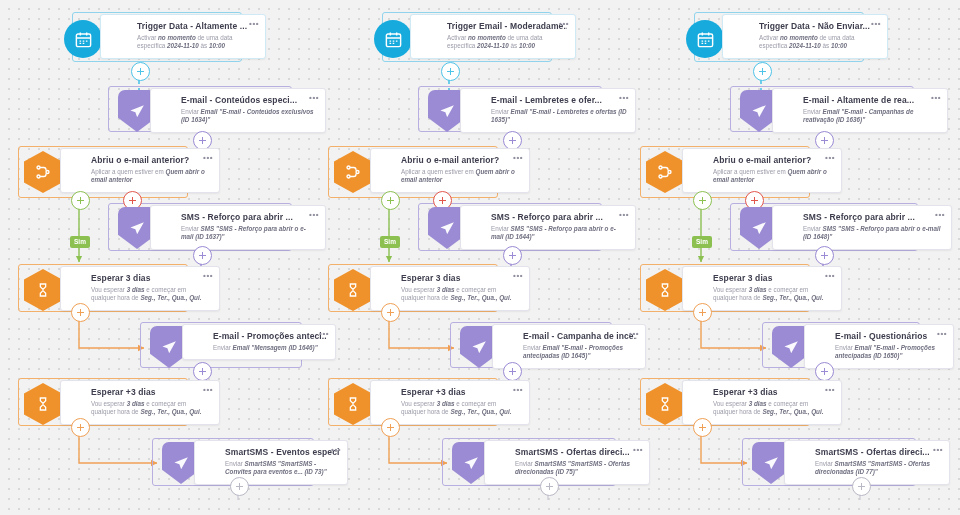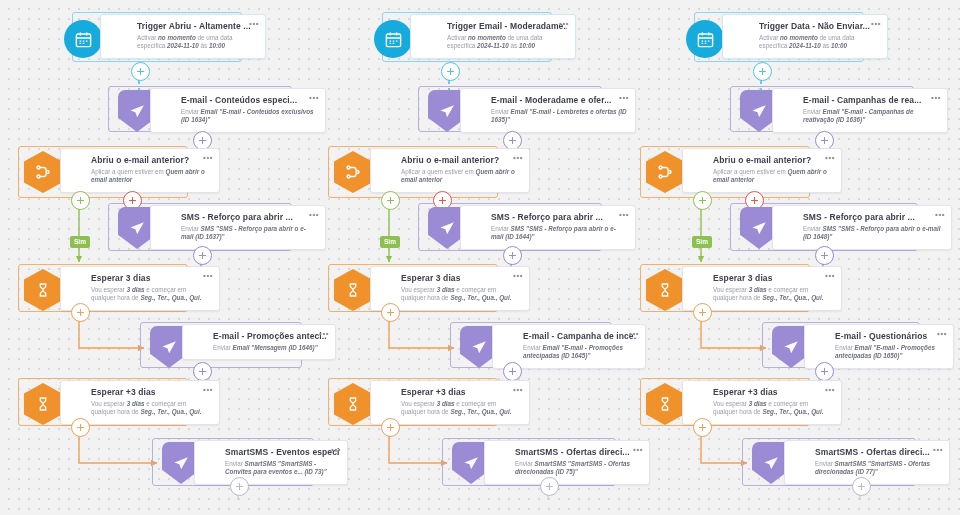--- a/index.html
+++ b/index.html
@@ -204,21 +204,21 @@
   <div class="node trigger" style="left:62px;top:14px;">
     <div class="ico circle">
       <svg width="19" height="19" viewBox="0 0 24 24" fill="none" stroke="#fff" stroke-width="1.8">
         <rect x="3" y="5" width="18" height="16" rx="2"></rect>
           <path d="M3 10h18M8 3v4M16 3v4"></path>
         <path d="M7 14h2M11 14h2M15 14h2M7 17h2M11 17h2" stroke-width="1.6"></path>
       </svg>
     </div>
     <div class="card" style="width:166px;">
       <div class="dots">•••</div>
-      <div class="title">Trigger Abriu - Altamente ...</div>
+      <div class="title">Trigger Data - Altamente ...</div>
       <div class="desc">Activar <em>no momento</em> de uma data específica <em>2024-11-10</em> às <em>10:00</em></div>
     </div>
   </div>
   <div class="port blue" style="left:131px;top:62px;">
       <i></i>
     </div>
 
   <div class="node" style="left:112px;top:88px;">
     <div class="ico shield">
       <svg width="17" height="17" viewBox="0 0 24 24" fill="#fff">
@@ -358,21 +358,21 @@
     </div>
 
   <div class="node" style="left:422px;top:88px;">
     <div class="ico shield">
       <svg width="17" height="17" viewBox="0 0 24 24" fill="#fff">
           <path d="M21 3L2 10.5l7 2.5 2.5 7L21 3z" opacity=".95"></path>
         </svg>
     </div>
     <div class="card" style="width:176px;">
       <div class="dots">•••</div>
-      <div class="title">E-mail - Moderadame e ofer...</div>
+      <div class="title">E-mail - Lembretes e ofer...</div>
       <div class="desc">Enviar <em>Email</em> <em>"E-mail - Lembretes e ofertas (ID 1635)"</em></div>
     </div>
   </div>
   <div class="port violet" style="left:503px;top:131px;">
       <i></i>
     </div>
 
   <div class="node" style="left:332px;top:148px;">
     <div class="ico hex">
       <svg width="18" height="18" viewBox="0 0 24 24" fill="none" stroke="#fff" stroke-width="1.8">
@@ -496,21 +496,21 @@
     </div>
 
   <div class="node" style="left:734px;top:88px;">
     <div class="ico shield">
       <svg width="17" height="17" viewBox="0 0 24 24" fill="#fff">
           <path d="M21 3L2 10.5l7 2.5 2.5 7L21 3z" opacity=".95"></path>
         </svg>
     </div>
     <div class="card" style="width:176px;">
       <div class="dots">•••</div>
-      <div class="title">E-mail - Campanhas de rea...</div>
+      <div class="title">E-mail - Altamente de rea...</div>
       <div class="desc">Enviar <em>Email</em> <em>"E-mail - Campanhas de reativação (ID 1636)"</em></div>
     </div>
   </div>
   <div class="port violet" style="left:815px;top:131px;">
       <i></i>
     </div>
 
   <div class="node" style="left:644px;top:148px;">
     <div class="ico hex">
       <svg width="18" height="18" viewBox="0 0 24 24" fill="none" stroke="#fff" stroke-width="1.8">

